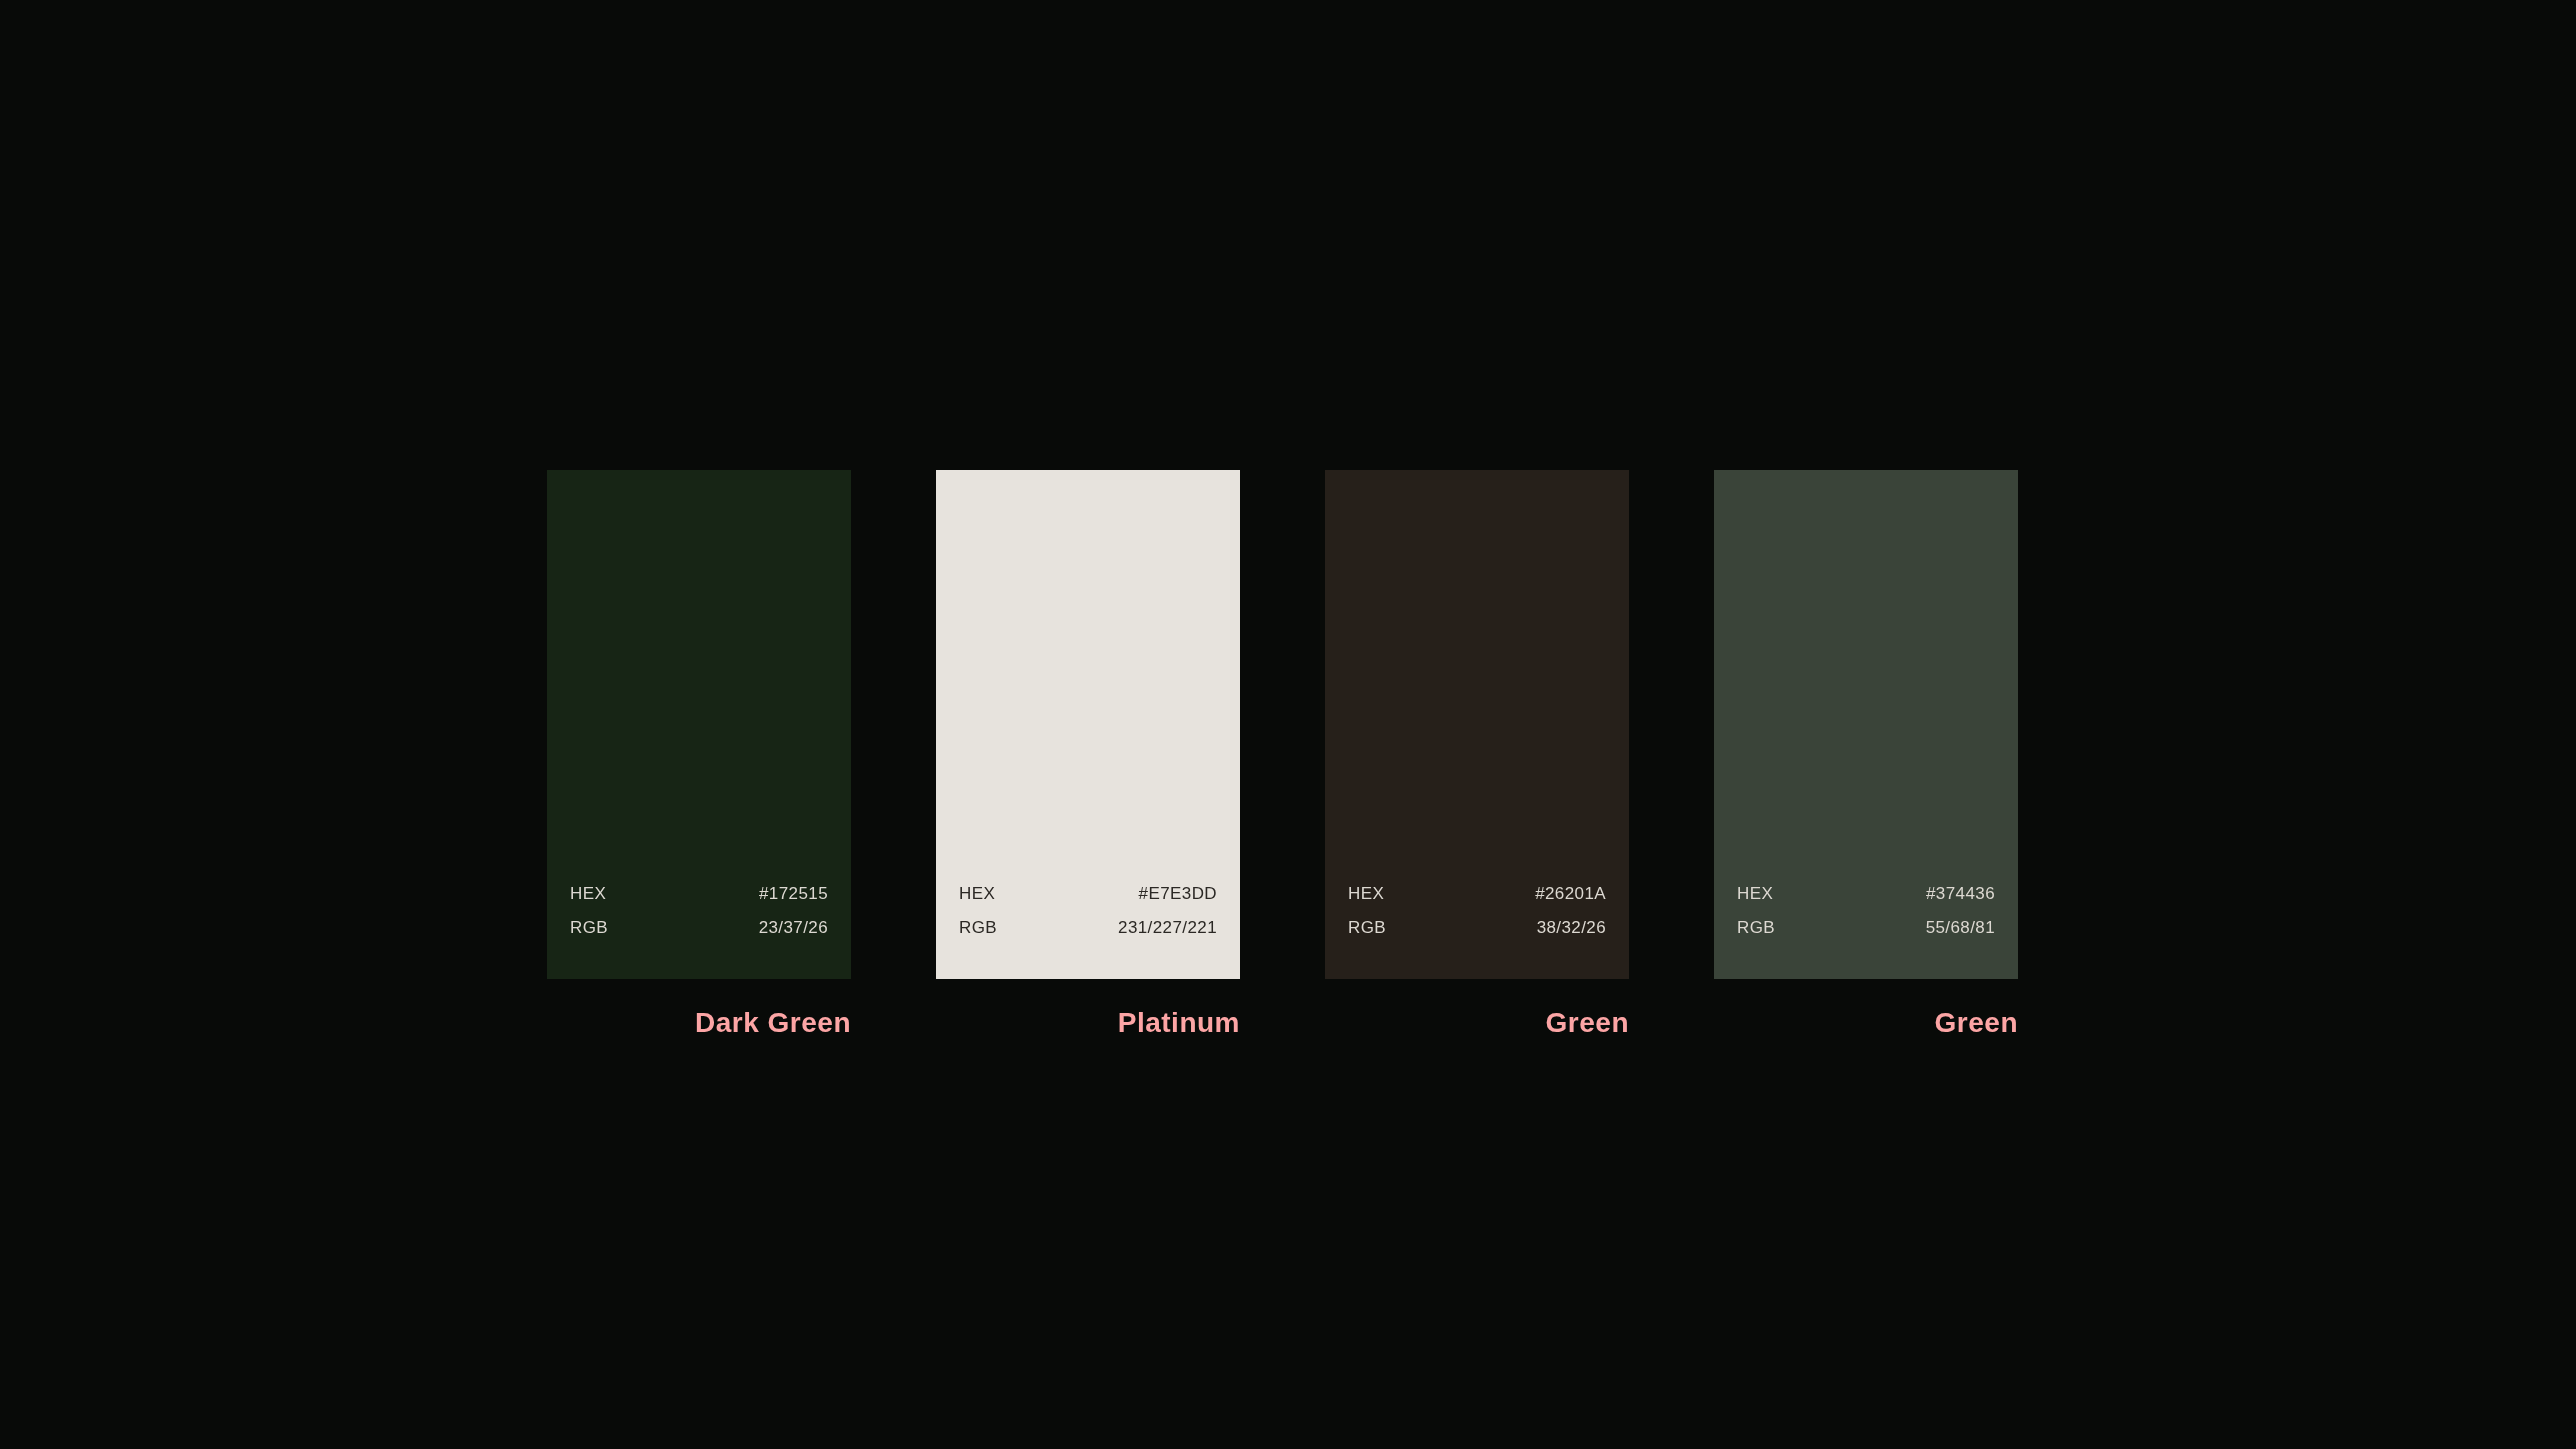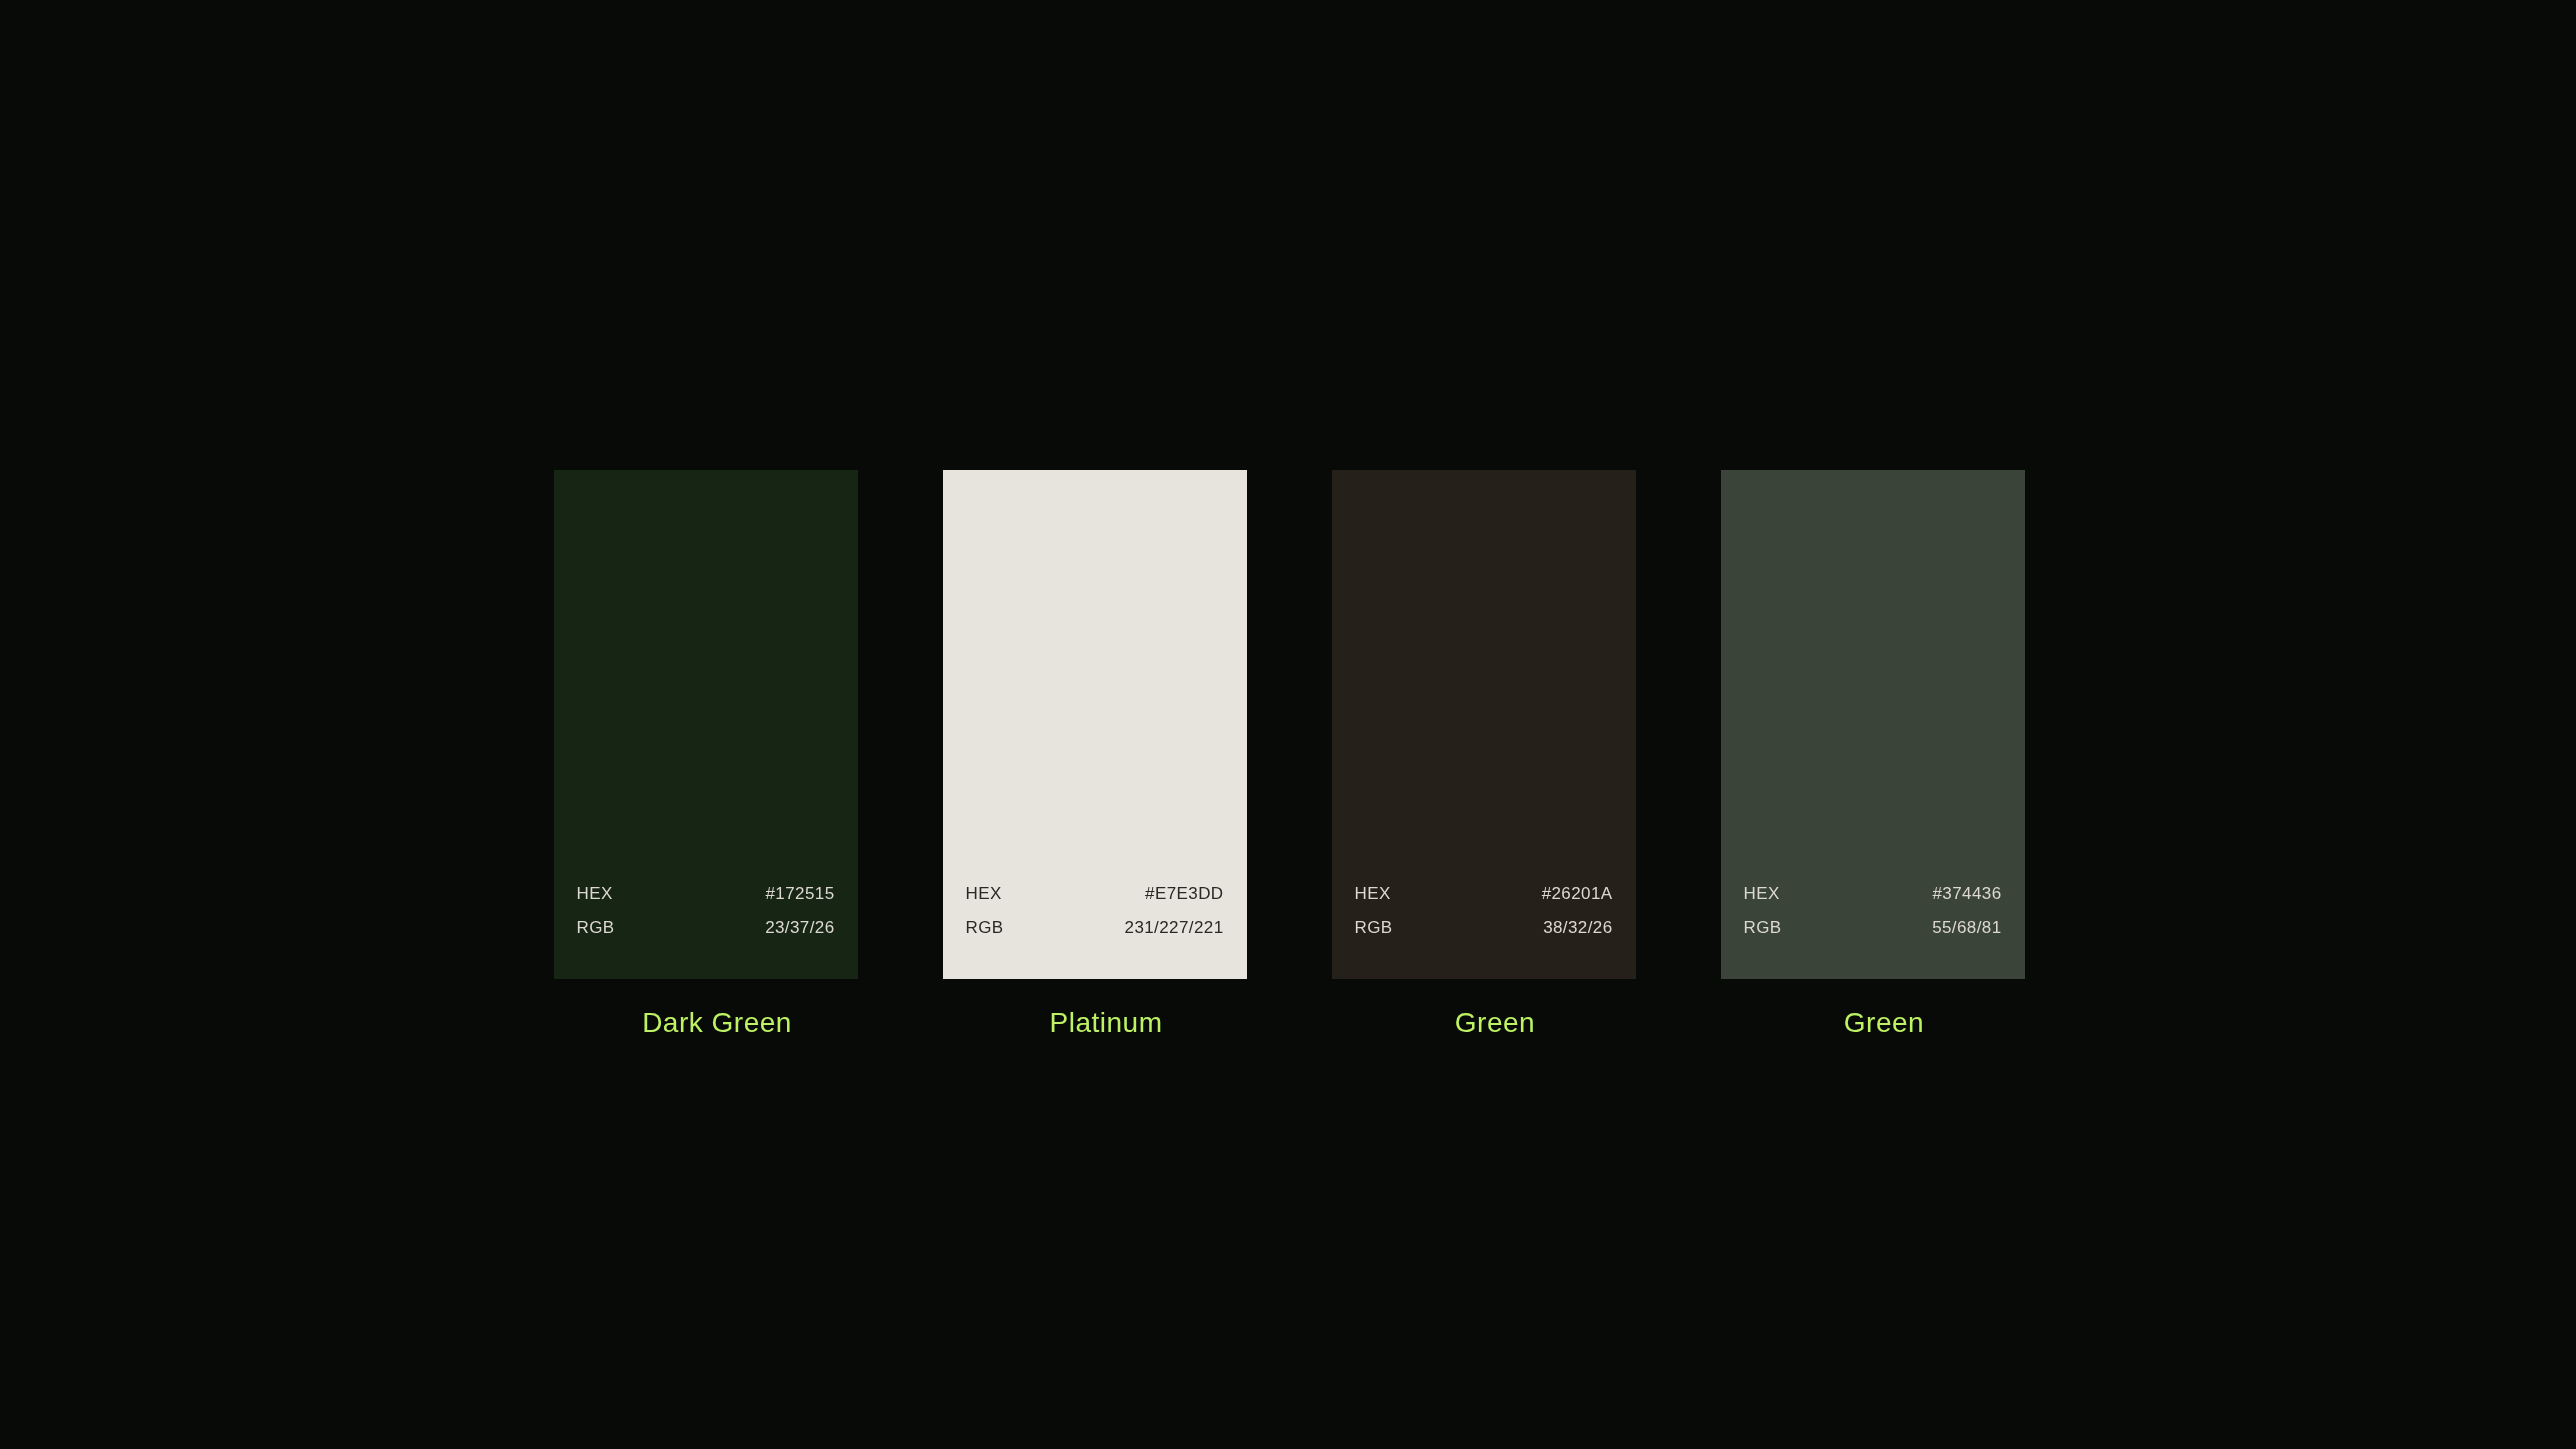--- a/index.html
+++ b/index.html
@@ -23,21 +23,21 @@
     display: flex;
     flex-direction: row;
     align-items: flex-start;
     justify-content: space-between;
   }
 
   .swatch-card {
     width: 291px;
     display: flex;
     flex-direction: column;
-    align-items: center;
+    align-items: flex-end;
   }
 
   .swatch-chip {
     position: relative;
     width: 304px;
     height: 509px;
     display: flex;
     flex-direction: column;
     justify-content: flex-end;
     box-sizing: border-box;
@@ -72,22 +72,22 @@
   .swatch-chip.on-dark .info-row {
     color: #ddd9d2;
   }
 
   .swatch-label {
     margin-top: 27px;
     padding-left: 23px;
     font-size: 28px;
     line-height: 34px;
     letter-spacing: 0.5px;
-    color: #bef264;
-    font-weight: 400;
+    color: #fca5a5;
+    font-weight: 700;
     white-space: nowrap;
   }
 </style>
 </head>
 <body style="background: rgb(8, 10, 8);">
 
 <div id="palette-board">
 
   <div class="swatch-card">
     <div class="swatch-chip on-dark" style="background: rgb(23, 37, 21);">

